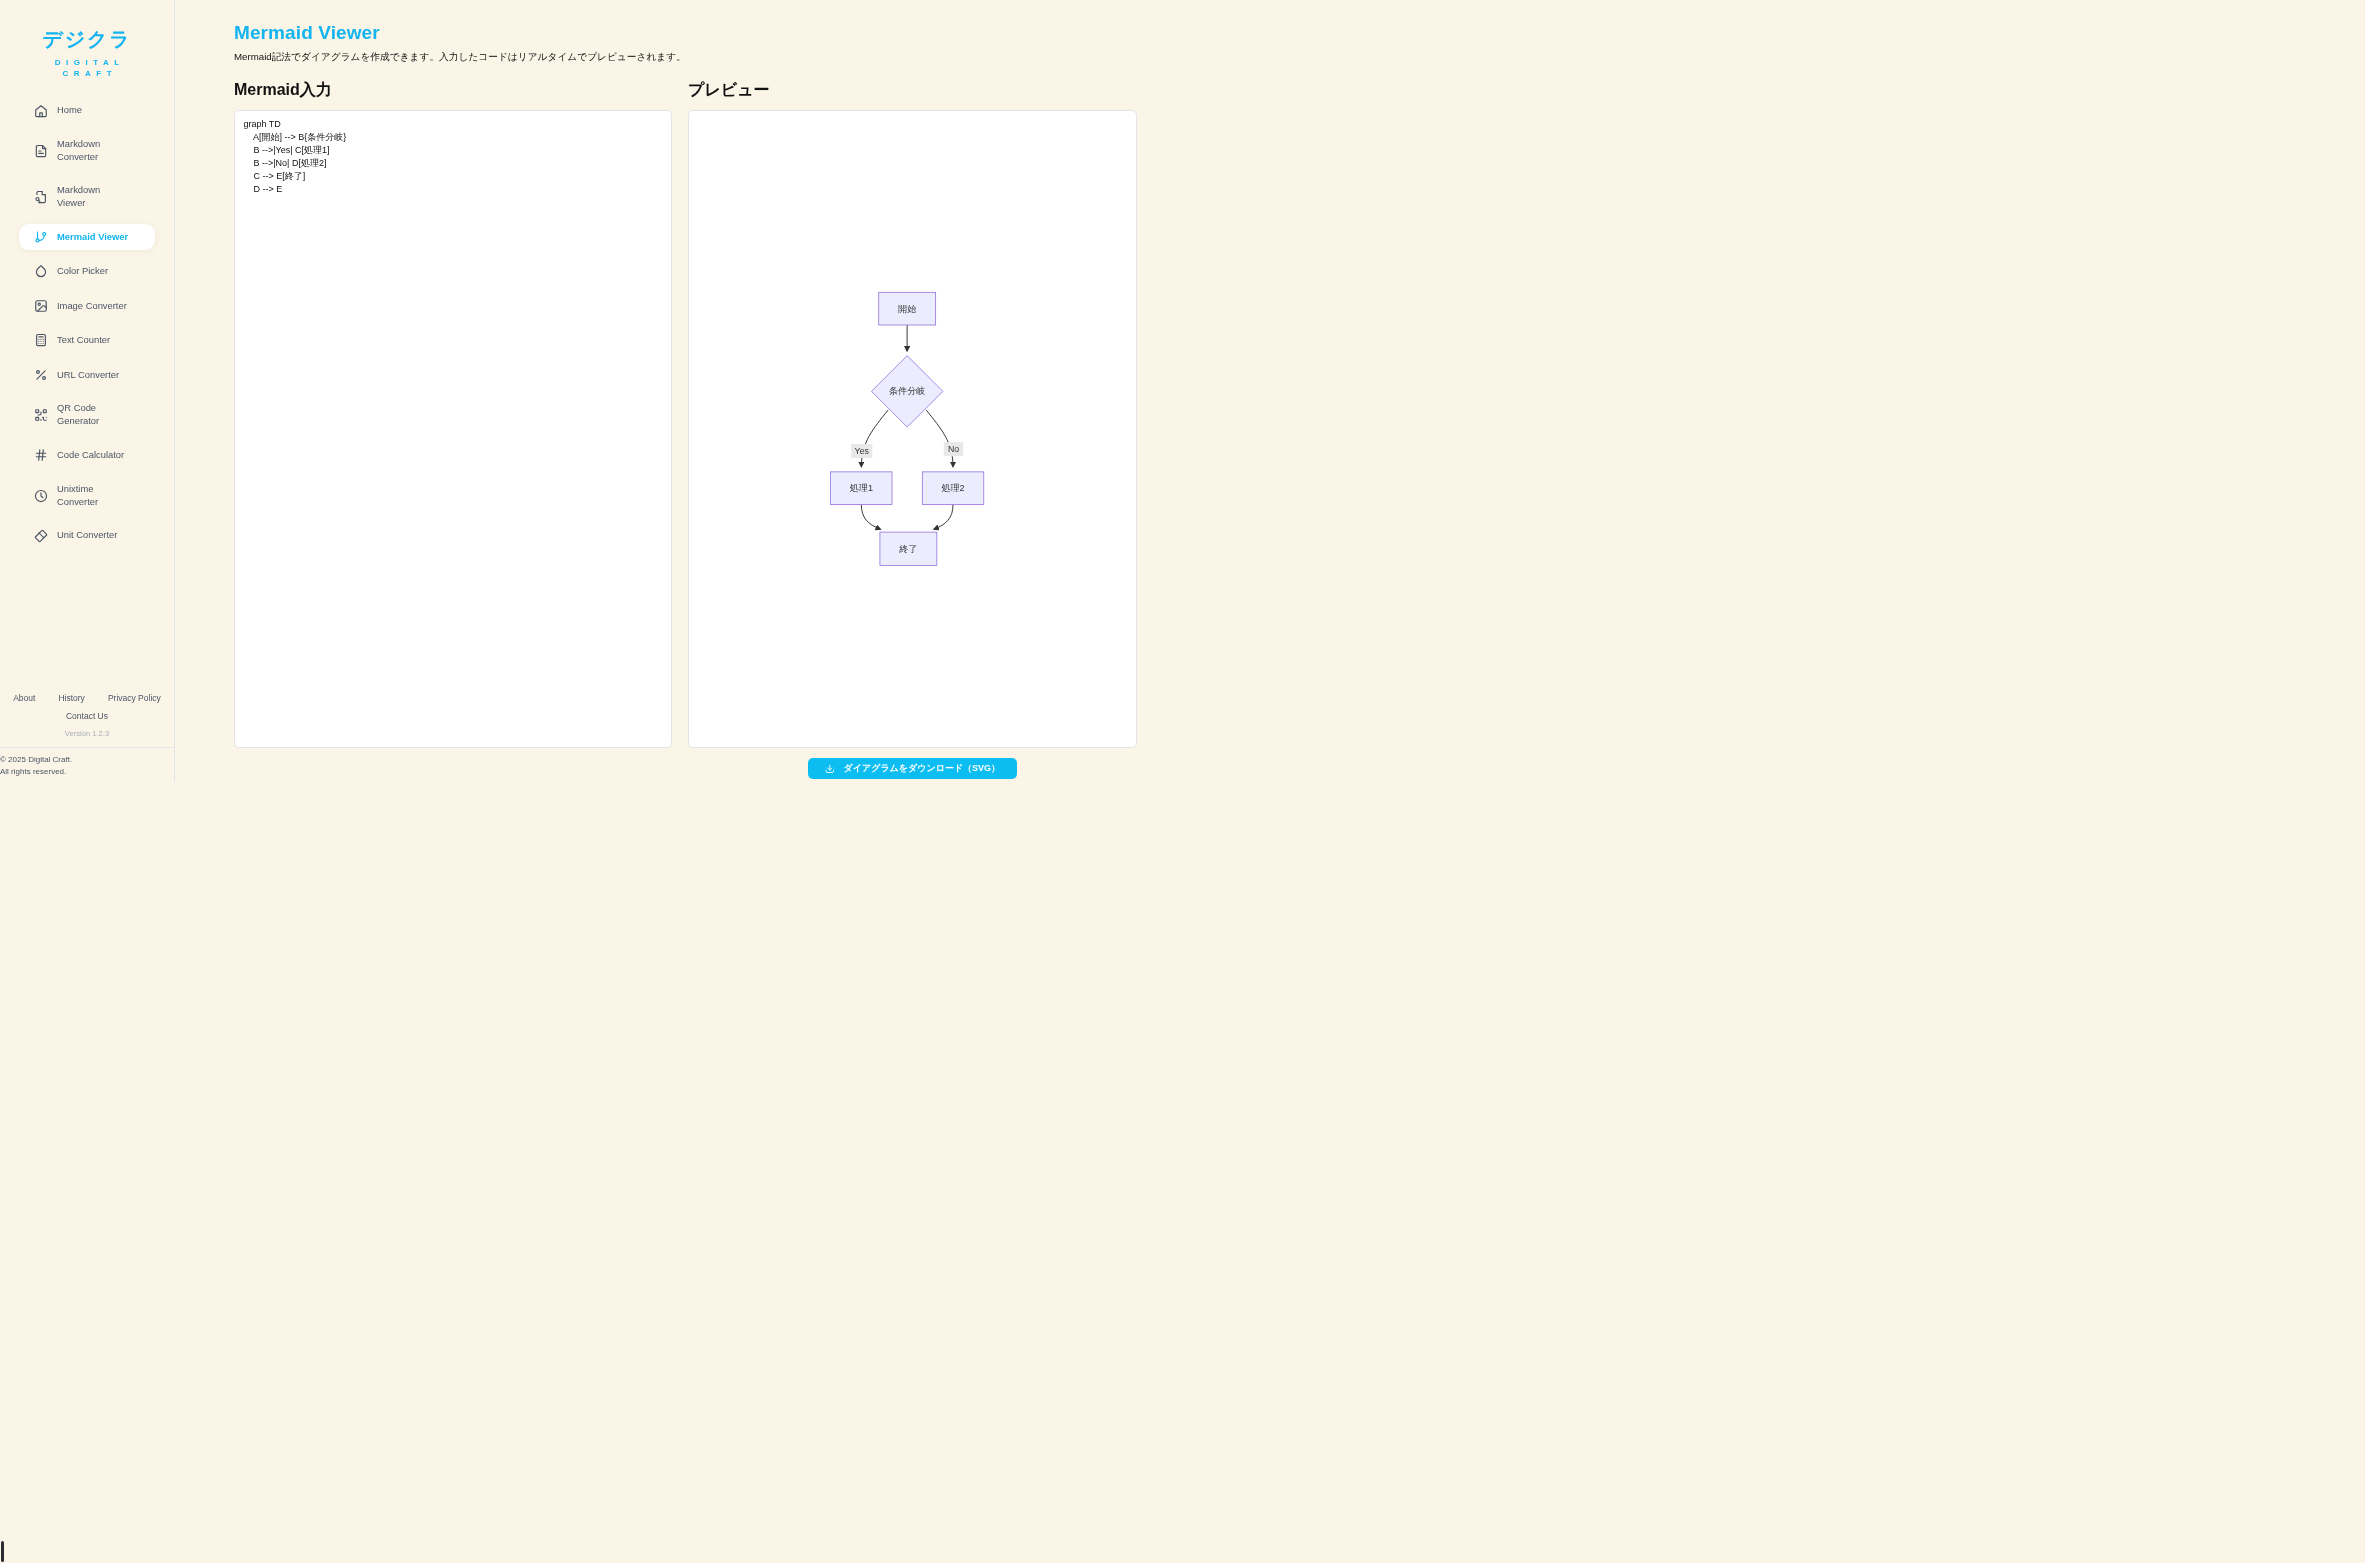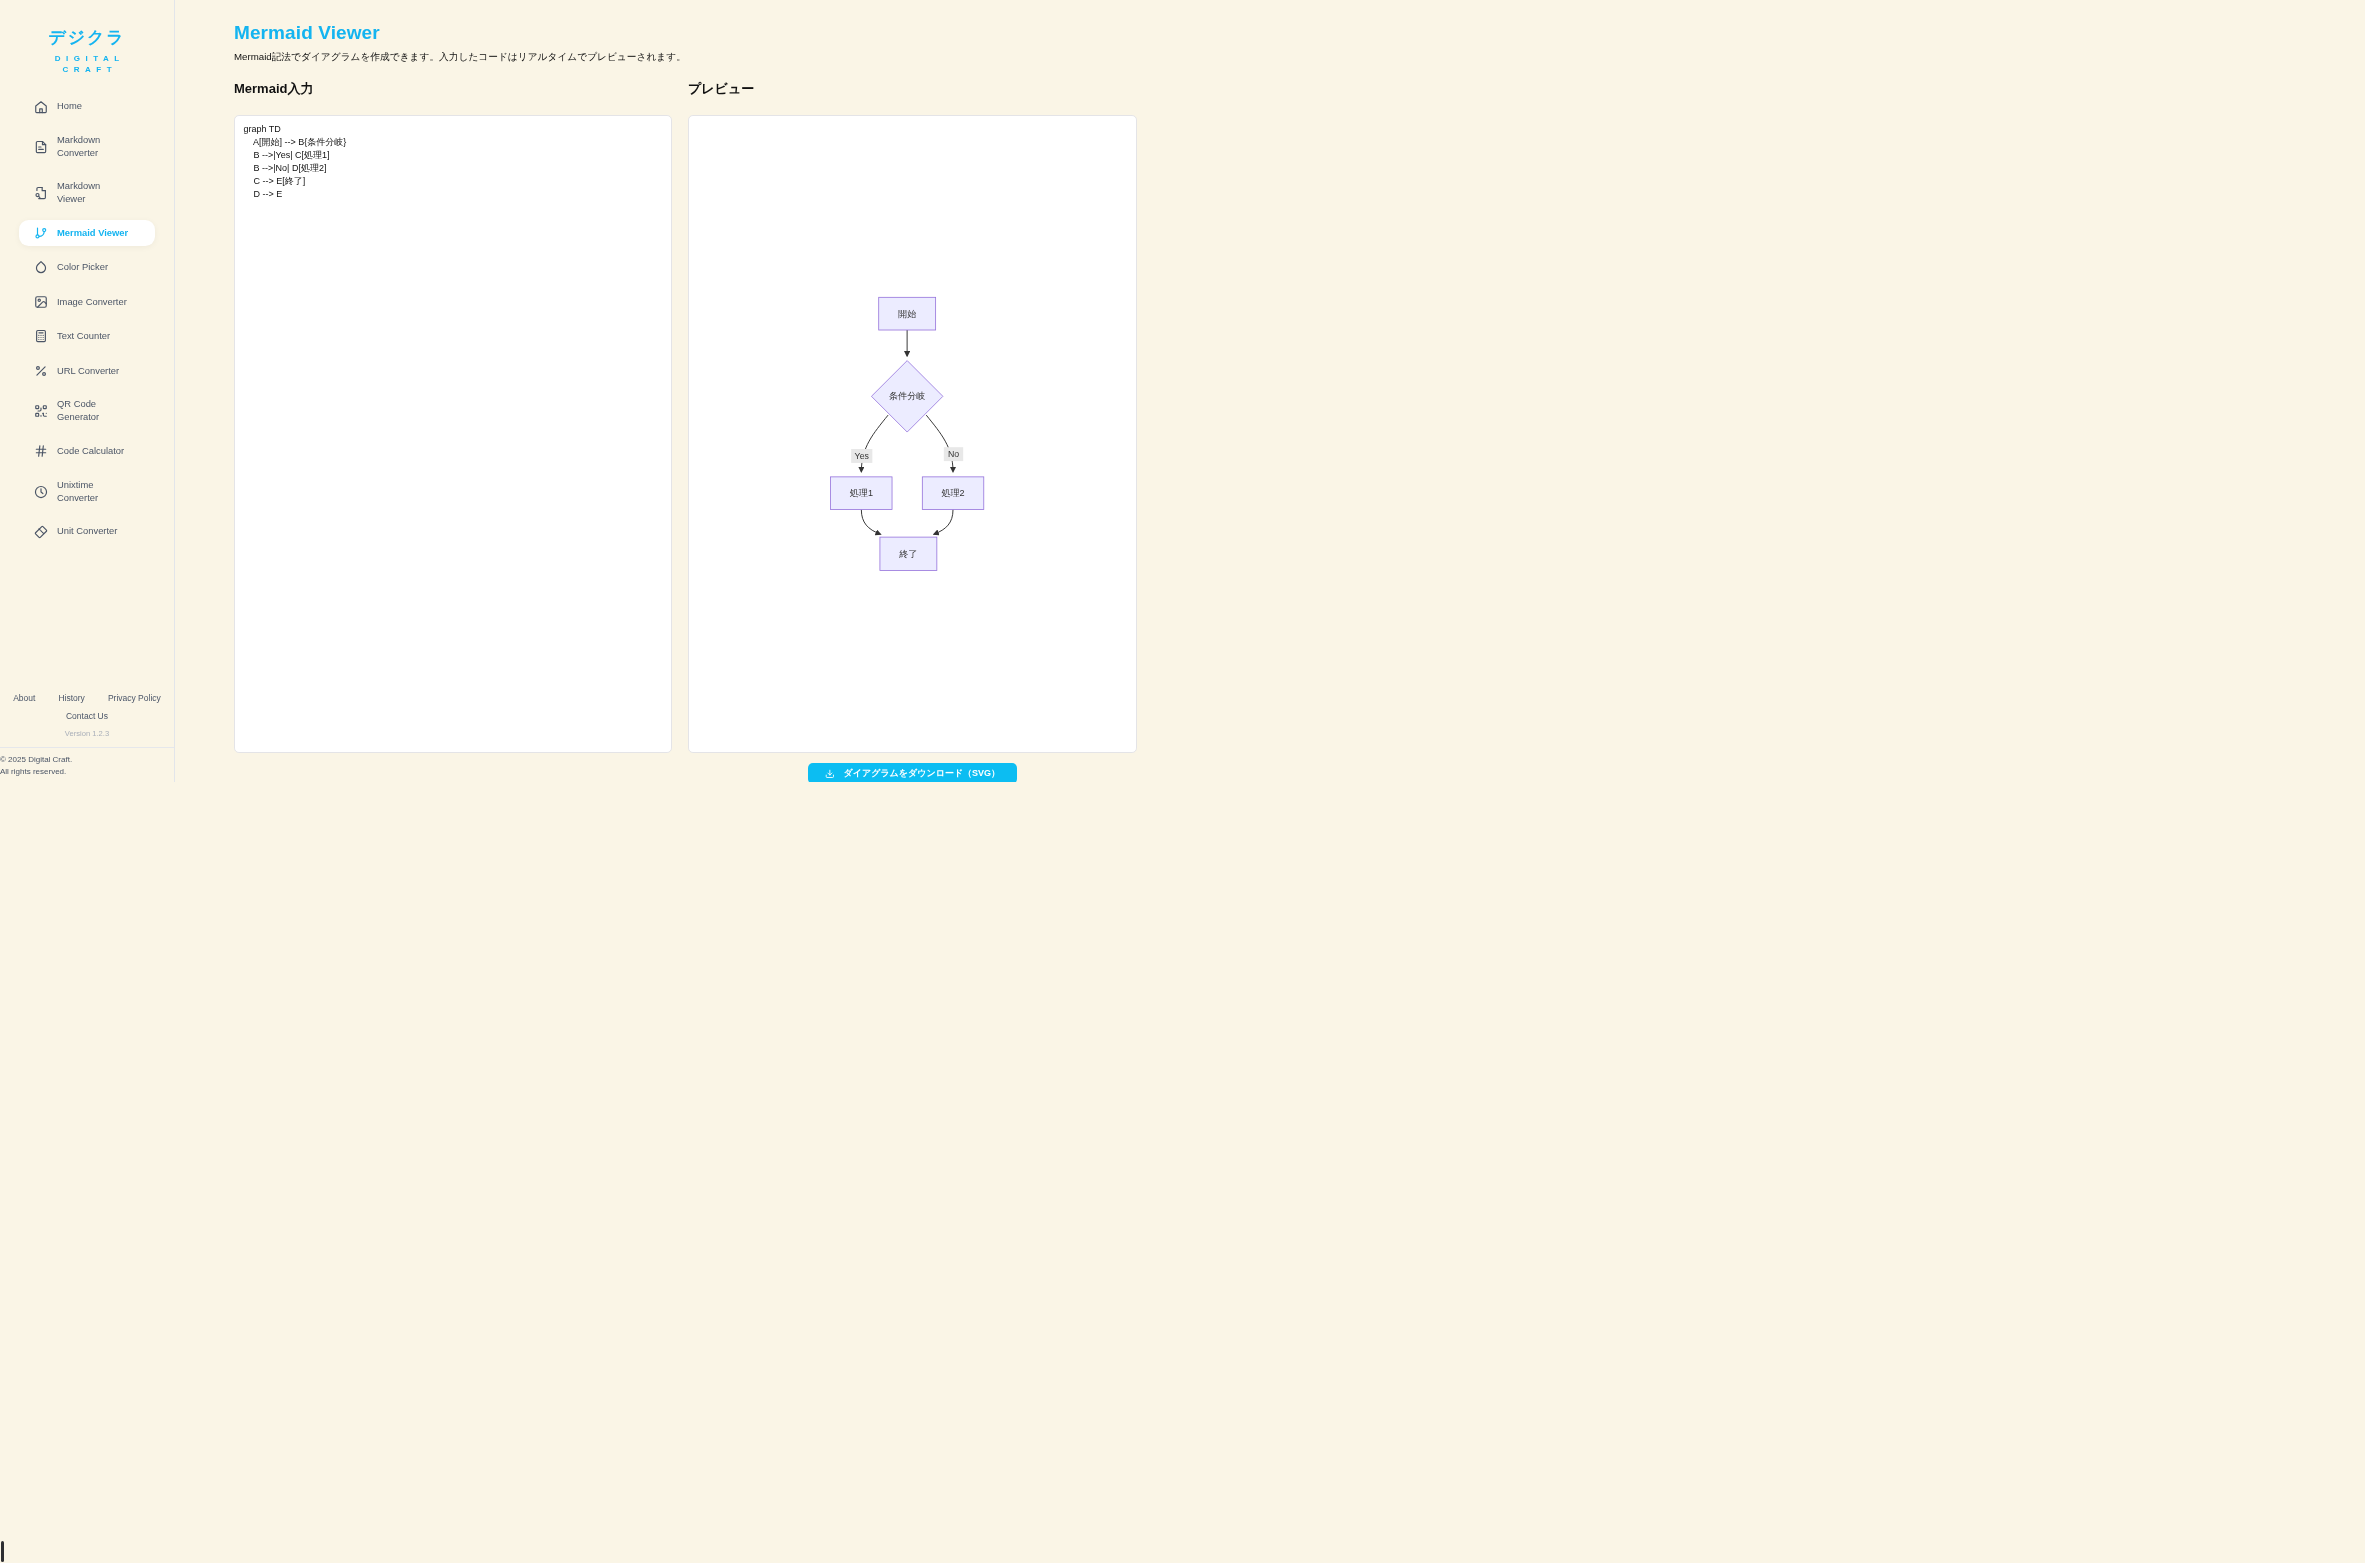--- a/index.html
+++ b/index.html
@@ -14,21 +14,21 @@
   
   aside {
     width:175px; height:100%; flex:0 0 175px;
     background:#faf5e6;
     border-right:0.6px solid #e2e5ea;
     display:flex; flex-direction:column;
     padding-top:25.5px;
   }
   .logo { text-align:center; margin-bottom:18px; cursor:pointer; }
   .logo-main {
-    font-size:17px; font-weight:800; letter-spacing:1.8px;
+    font-size:20px; font-weight:800; letter-spacing:1.8px;
     color:#14b4f0;
   }
   .logo-sub {
     margin-top:5.5px; font-size:8px; font-weight:700;
     letter-spacing:5.5px; color:#14b4f0; line-height:1.35;
     text-indent:5.5px; 
   }
   nav { margin:0 19.4px; display:flex; flex-direction:column; gap:8.5px; }
   .nav-item {
     display:flex; align-items:center; gap:9px;
@@ -54,21 +54,21 @@
   .footer-divider { border-top:0.6px solid #e5e7eb; margin-top:8.5px; }
   .footer-copy { text-align:left; font-size:8px; color:#4b5566; line-height:1.5; padding:6.7px 0 3.6px; }
 
   
   main { flex:1; padding:22px 46px 0 59px; }
   .page-title { font-size:19px; font-weight:800; color:#14b4f0; letter-spacing:0.1px; }
   .page-subtitle { margin-top:6.7px; font-size:9.7px; color:#111111; }
   .columns { display:flex; gap:16px; margin-top:16.4px; }
   .col-input { width:438px; flex:0 0 438px; }
   .col-preview { width:449px; flex:0 0 449px; }
-  .col-heading { font-size:13px; font-weight:700; color:#111111; margin-bottom:17px; }
+  .col-heading { font-size:16px; font-weight:700; color:#111111; margin-bottom:9px; }
   .card {
     background:#ffffff; border:0.6px solid #e4e4e7; border-radius:4.9px;
     height:638px;
   }
   .input-card { padding:7.3px 8.5px; cursor:text; }
   .input-card pre {
     font-family:Liberation Sans, sans-serif;
     font-size:9px; line-height:13px; color:#111111;
     white-space:pre;
   }

